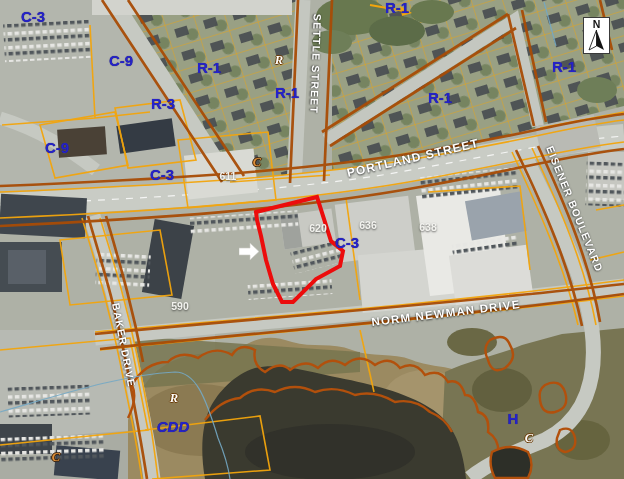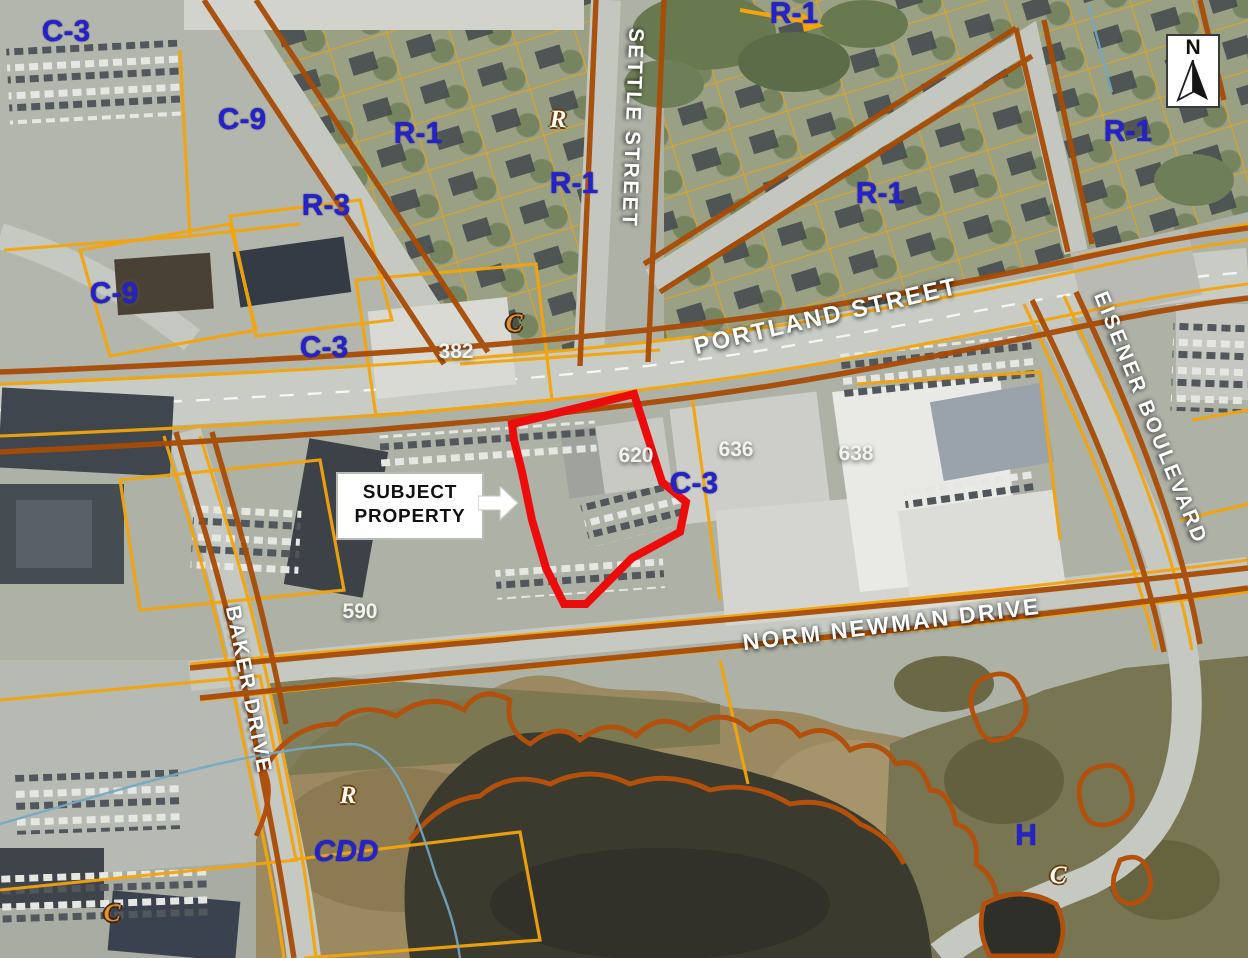--- a/index.html
+++ b/index.html
@@ -189,21 +189,21 @@
 
     <polygon points="256,212 317,197 331,241 343,251 340,266 316,279 293,302 282,302 273,284 266,260 261,236 257,220" fill="none" stroke="#ec0c0c" stroke-width="4" stroke-linejoin="miter"></polygon>
   </svg>
 
   <div class="lbl street portland">PORTLAND STREET</div>
   <div class="lbl street settle">SETTLE STREET</div>
   <div class="lbl street normnewman">NORM NEWMAN DRIVE</div>
   <div class="lbl street baker">BAKER DRIVE</div>
   <div class="lbl street eisener">EISENER BOULEVARD</div>
 
-  <div class="lbl civic" style="left:228px;top:176px;">382</div>
+  <div class="lbl civic" style="left:228px;top:176px;">611</div>
   <div class="lbl civic" style="left:318px;top:228px;">620</div>
   <div class="lbl civic" style="left:368px;top:225px;">636</div>
   <div class="lbl civic" style="left:428px;top:227px;">638</div>
   <div class="lbl civic" style="left:180px;top:290px;margin-top:16px;">590</div>
 
   <div class="z blue" style="left:33px;top:16px;">C-3</div>
   <div class="z blue" style="left:121px;top:60px;">C-9</div>
   <div class="z blue" style="left:209px;top:67px;">R-1</div>
   <div class="z blue" style="left:287px;top:92px;">R-1</div>
   <div class="z blue" style="left:147px;top:103px;margin-left:16px;">R-3</div>
@@ -214,24 +214,20 @@
   <div class="z blue" style="left:162px;top:174px;">C-3</div>
   <div class="z blue" style="left:347px;top:242px;">C-3</div>
   <div class="z blue" style="left:173px;top:426px;font-style:italic;">CDD</div>
   <div class="z blue" style="left:513px;top:418px;">H</div>
   <div class="z wserif" style="left:279px;top:60px;">R</div>
   <div class="z wserif" style="left:174px;top:398px;">R</div>
   <div class="z oserif" style="left:257px;top:162px;">C</div>
   <div class="z oserif" style="left:56px;top:457px;">C</div>
   <div class="z wserif" style="left:529px;top:438px;">C</div>
 
-  <div class="callout">
-    <div>SUBJECT</div>
-    <div>PROPERTY</div>
-  </div>
   <svg class="callout-arrow" width="22" height="18">
     <polygon points="0,5 11,5 11,0 20,8.5 11,17 11,12 0,12" fill="#ffffff" stroke="#c9c9c5" stroke-width=".6"></polygon>
   </svg>
 
   <div class="north">
     <div class="n">N</div>
     <svg width="17" height="21">
       <polygon points="8.5,0 8.5,16 1,20" fill="#ffffff" stroke="#1c1c1c" stroke-width=".9"></polygon>
       <polygon points="8.5,0 16,20 8.5,16" fill="#141414"></polygon>
     </svg>

